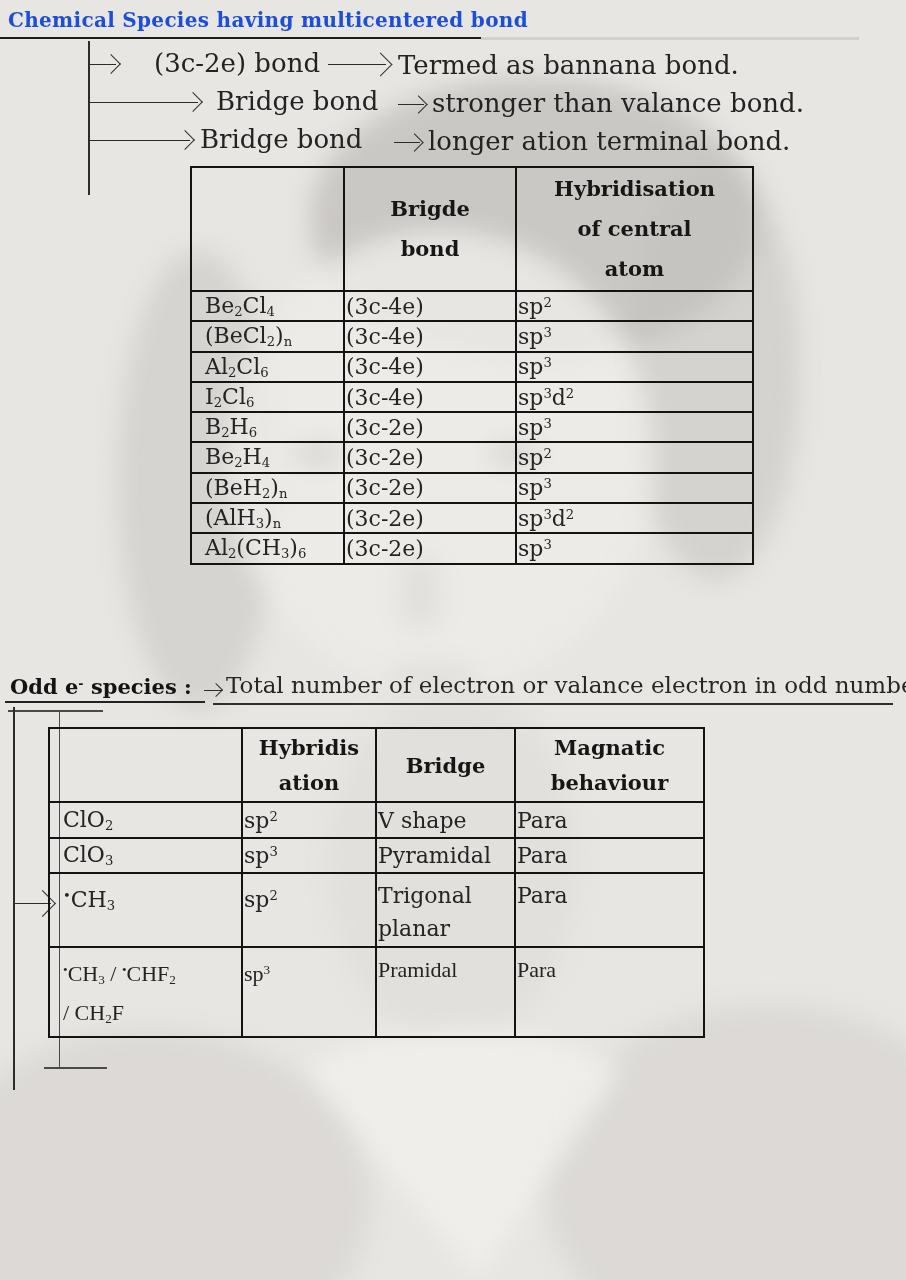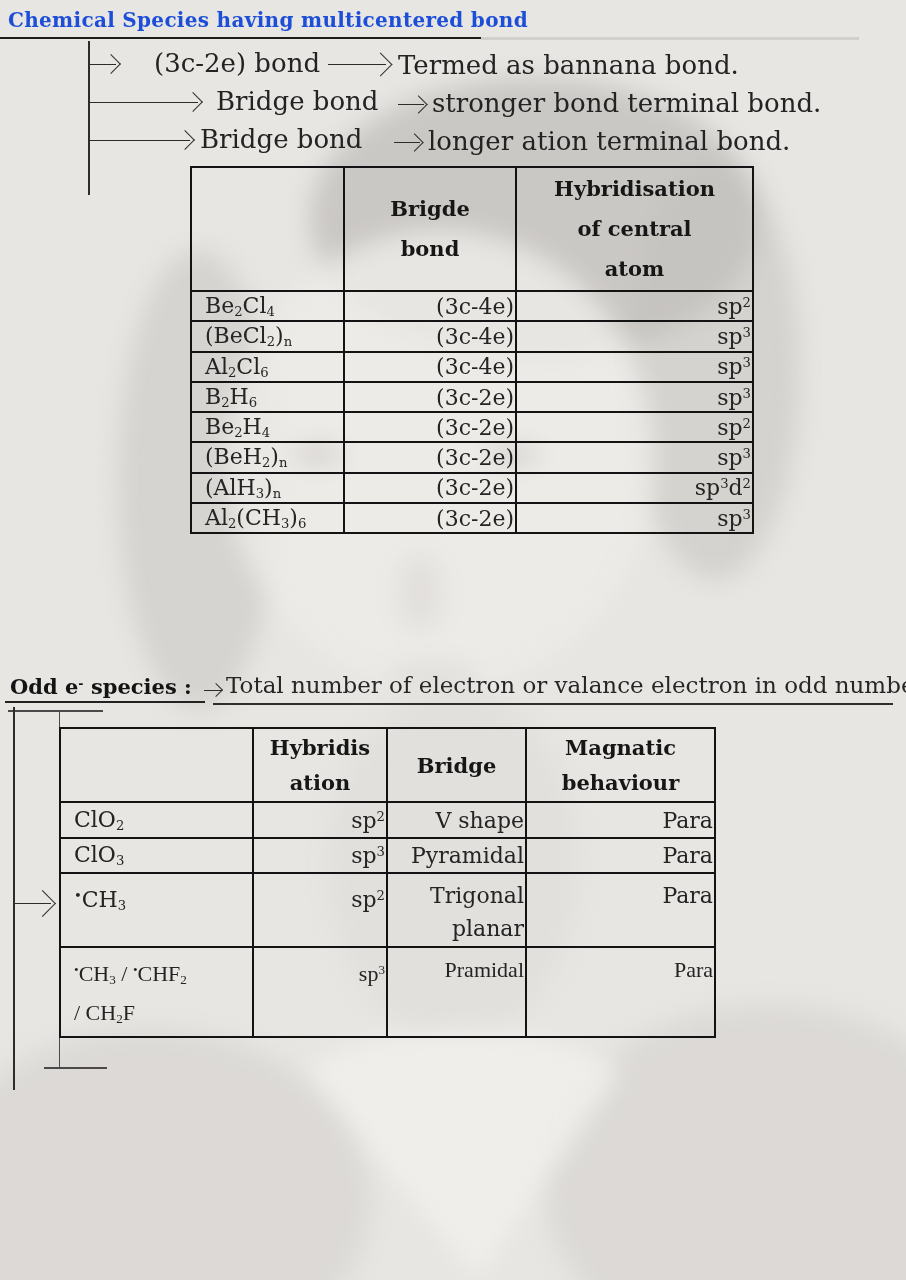--- a/index.html
+++ b/index.html
@@ -39,33 +39,33 @@
   .n1-lead{left:138px;top:48px;margin-left:16px;}
   .n1-text{left:398px;top:50px;text-align:center;}
   .n2-lead{left:216px;top:86px;}
   .n2-text{left:432px;top:88px;}
   .n3-lead{left:200px;top:124px;}
   .n3-text{left:428px;top:126px;}
   
   .notetable{border-collapse:collapse;table-layout:fixed;}
   .notetable th,.notetable td{border:2.4px solid #131313;white-space:pre-line;overflow:hidden;}
   .notetable th{font-size:21px;font-weight:bold;text-align:center;color:#161616;}
-  .notetable td{font-size:22px;text-align:right;color:#242424;}
+  .notetable td{font-size:22px;text-align:left;color:#242424;}
   .notetable td.lft{text-align:left;padding-left:13px;}
   sub{font-size:.6em;vertical-align:-0.25em;}
   sup{font-size:.6em;vertical-align:.5em;}
   .t1wrap{left:190px;top:166px;}
   .t1{width:562px;}
   .t1 col:nth-child(1){width:153px;}
   .t1 col:nth-child(2){width:172px;}
   .t1 col:nth-child(3){width:237px;}
   .t1 thead tr{height:122px;}
   .t1 thead th{line-height:40px;}
   .t1 tbody tr{height:18px;}
-  .t2wrap{left:59px;top:727px;}
+  .t2wrap{left:48px;top:727px;}
   .t2{width:655px;}
   .t2 col:nth-child(1){width:193px;}
   .t2 col:nth-child(2){width:134px;}
   .t2 col:nth-child(3){width:139px;}
   .t2 col:nth-child(4){width:189px;}
   .t2 thead tr{height:71px;}
   .t2 thead th{line-height:35px;}
   .t2 tbody tr:nth-child(1){height:36px;}
   .t2 tbody tr:nth-child(2){height:35px;}
   .t2 tbody tr:nth-child(3){height:51px;}
@@ -110,21 +110,21 @@
   <div class="abs note n1-lead">(3c-2e) bond</div>
   <div class="ln" style="left:328px;top:64px;width:58px;height:1.4px;"></div>
   <div class="chev" style="left:372px;top:56px;width:16px;height:16px;"></div>
   <div class="abs note n1-text">Termed as bannana bond.</div>
 
   <div class="ln" style="left:88px;top:102px;width:110px;height:1.4px;"></div>
   <div class="chev" style="left:186px;top:95px;width:13px;height:13px;"></div>
   <div class="abs note n2-lead">Bridge bond</div>
   <div class="ln" style="left:398px;top:104px;width:26px;height:1.4px;"></div>
   <div class="chev" style="left:412px;top:98px;width:12px;height:12px;"></div>
-  <div class="abs note n2-text">stronger bond terminal bond.</div>
+  <div class="abs note n2-text">stronger than valance bond.</div>
 
   <div class="ln" style="left:88px;top:140px;width:102px;height:1.4px;"></div>
   <div class="chev" style="left:178px;top:133px;width:13px;height:13px;"></div>
   <div class="abs note n3-lead">Bridge bond</div>
   <div class="ln" style="left:394px;top:142px;width:26px;height:1.4px;"></div>
   <div class="chev" style="left:408px;top:136px;width:12px;height:12px;"></div>
   <div class="abs note n3-text">longer ation terminal bond.</div>
 
   <div class="abs t1wrap">
     <table class="notetable t1">
@@ -153,20 +153,25 @@
             <td class="lft">(BeCl<sub>2</sub>)<sub>n</sub></td>
             <td>(3c-4e)</td>
             <td>sp<sup>3</sup></td>
           </tr>
         <tr>
             <td class="lft">Al<sub>2</sub>Cl<sub>6</sub></td>
             <td>(3c-4e)</td>
             <td>sp<sup>3</sup></td>
           </tr>
         <tr>
+            <td class="lft">I<sub>2</sub>Cl<sub>6</sub></td>
+            <td>(3c-4e)</td>
+            <td>sp<sup>3</sup>d<sup>2</sup></td>
+          </tr>
+        <tr>
             <td class="lft">B<sub>2</sub>H<sub>6</sub></td>
             <td>(3c-2e)</td>
             <td>sp<sup>3</sup></td>
           </tr>
         <tr>
             <td class="lft">Be<sub>2</sub>H<sub>4</sub></td>
             <td>(3c-2e)</td>
             <td>sp<sup>2</sup></td>
           </tr>
         <tr>

